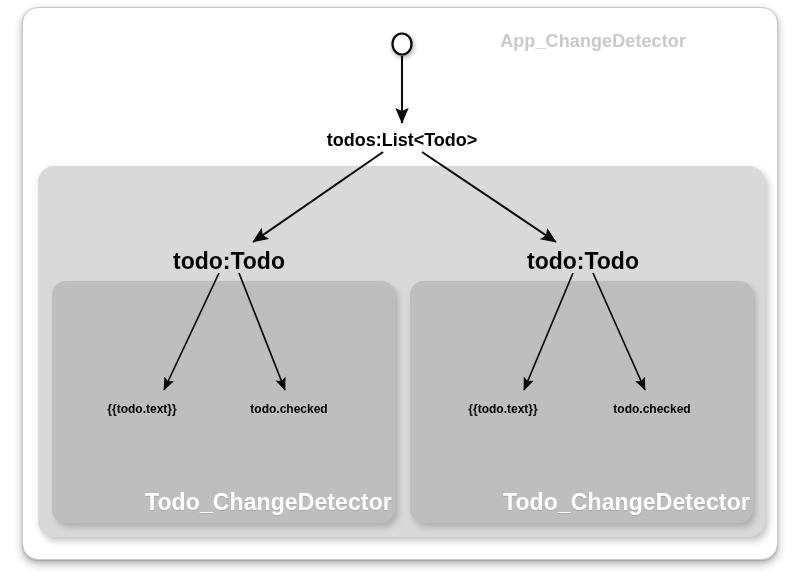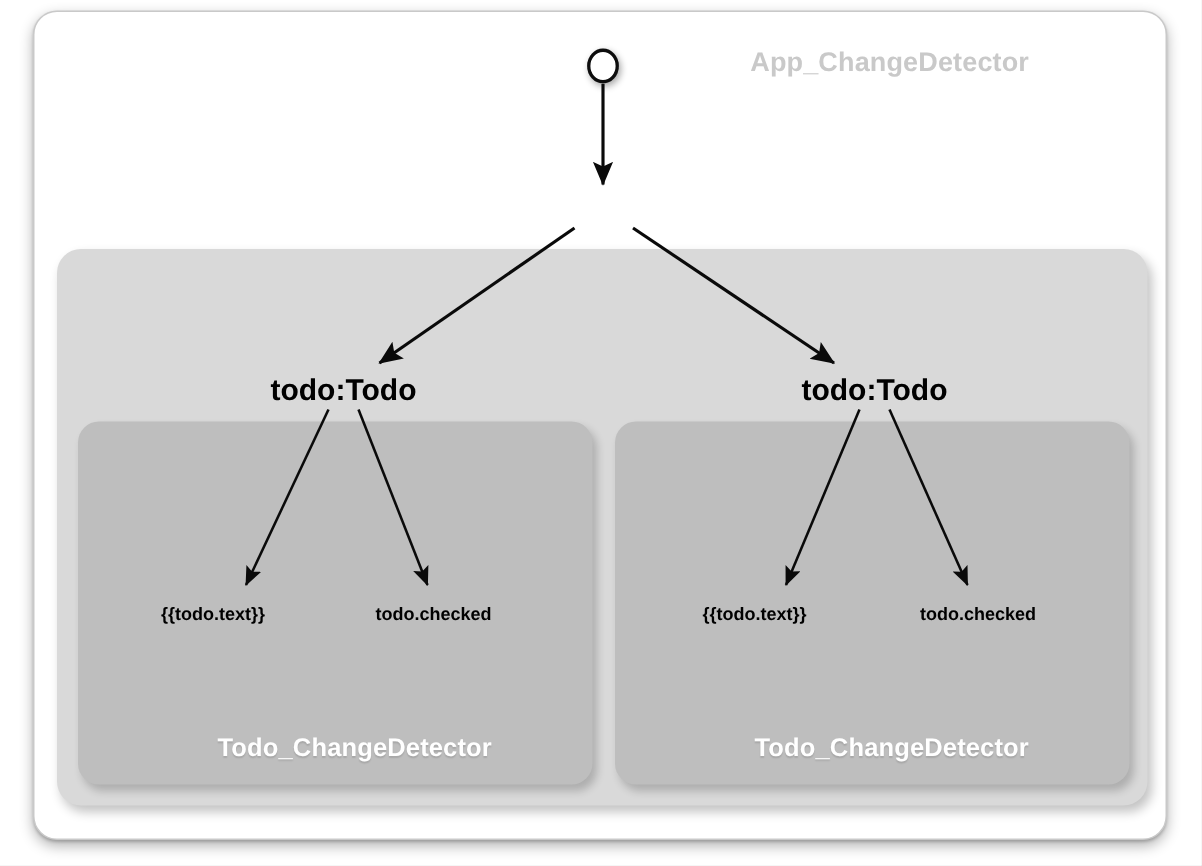--- a/index.html
+++ b/index.html
@@ -75,38 +75,38 @@
   }
   .caption-todos {
     right: 16px;
     top: 193px;
     font-size: 18px;
     color: #ffffff;
     text-shadow: 0 1px 1px rgba(0,0,0,0.12);
   }
   .caption-todo {
     top: 489px;
-    font-size: 17px;
+    font-size: 23px;
     color: #ffffff;
     text-shadow: 0 1px 1px rgba(0,0,0,0.12);
   }
   .caption-todo-1 { left: 145px; }
   .caption-todo-2 { left: 503px; }
 
   
   .node {
     position: absolute;
     font-weight: bold;
     color: #000000;
     white-space: nowrap;
     transform: translate(-50%, -50%);
     text-align: center;
   }
   .node-root    { left: 402px; top: 140px; font-size: 18px; }
-  .node-mid     { top: 261px;  font-size: 20px; }
+  .node-mid     { top: 261px;  font-size: 23px; }
   .node-mid-1   { left: 229px; }
   .node-mid-2   { left: 583px; }
   .node-leaf    { top: 409px;  font-size: 12px; }
   .leaf-1a { left: 142px; }
   .leaf-1b { left: 289px; }
   .leaf-2a { left: 503px; }
   .leaf-2b { left: 652px; }
 
   
   #edges {
@@ -171,20 +171,21 @@
     <line class="edge edge-thin" x1="593" y1="273" x2="645" y2="390" marker-end="url(#ah)"></line>
   </svg>
 
   <div class="caption caption-app">App_ChangeDetector</div>
 
 
   <div class="caption caption-todo caption-todo-1">Todo_ChangeDetector</div>
 
   <div class="caption caption-todo caption-todo-2">Todo_ChangeDetector</div>
 
+  <div class="node node-root">todos:List&lt;Todo&gt;</div>
 
   <div class="node node-mid node-mid-1">todo:Todo</div>
 
   <div class="node node-mid node-mid-2">todo:Todo</div>
 
   <div class="node node-leaf leaf-1a">{{todo.text}}</div>
 
   <div class="node node-leaf leaf-1b">todo.checked</div>
 
   <div class="node node-leaf leaf-2a">{{todo.text}}</div>

